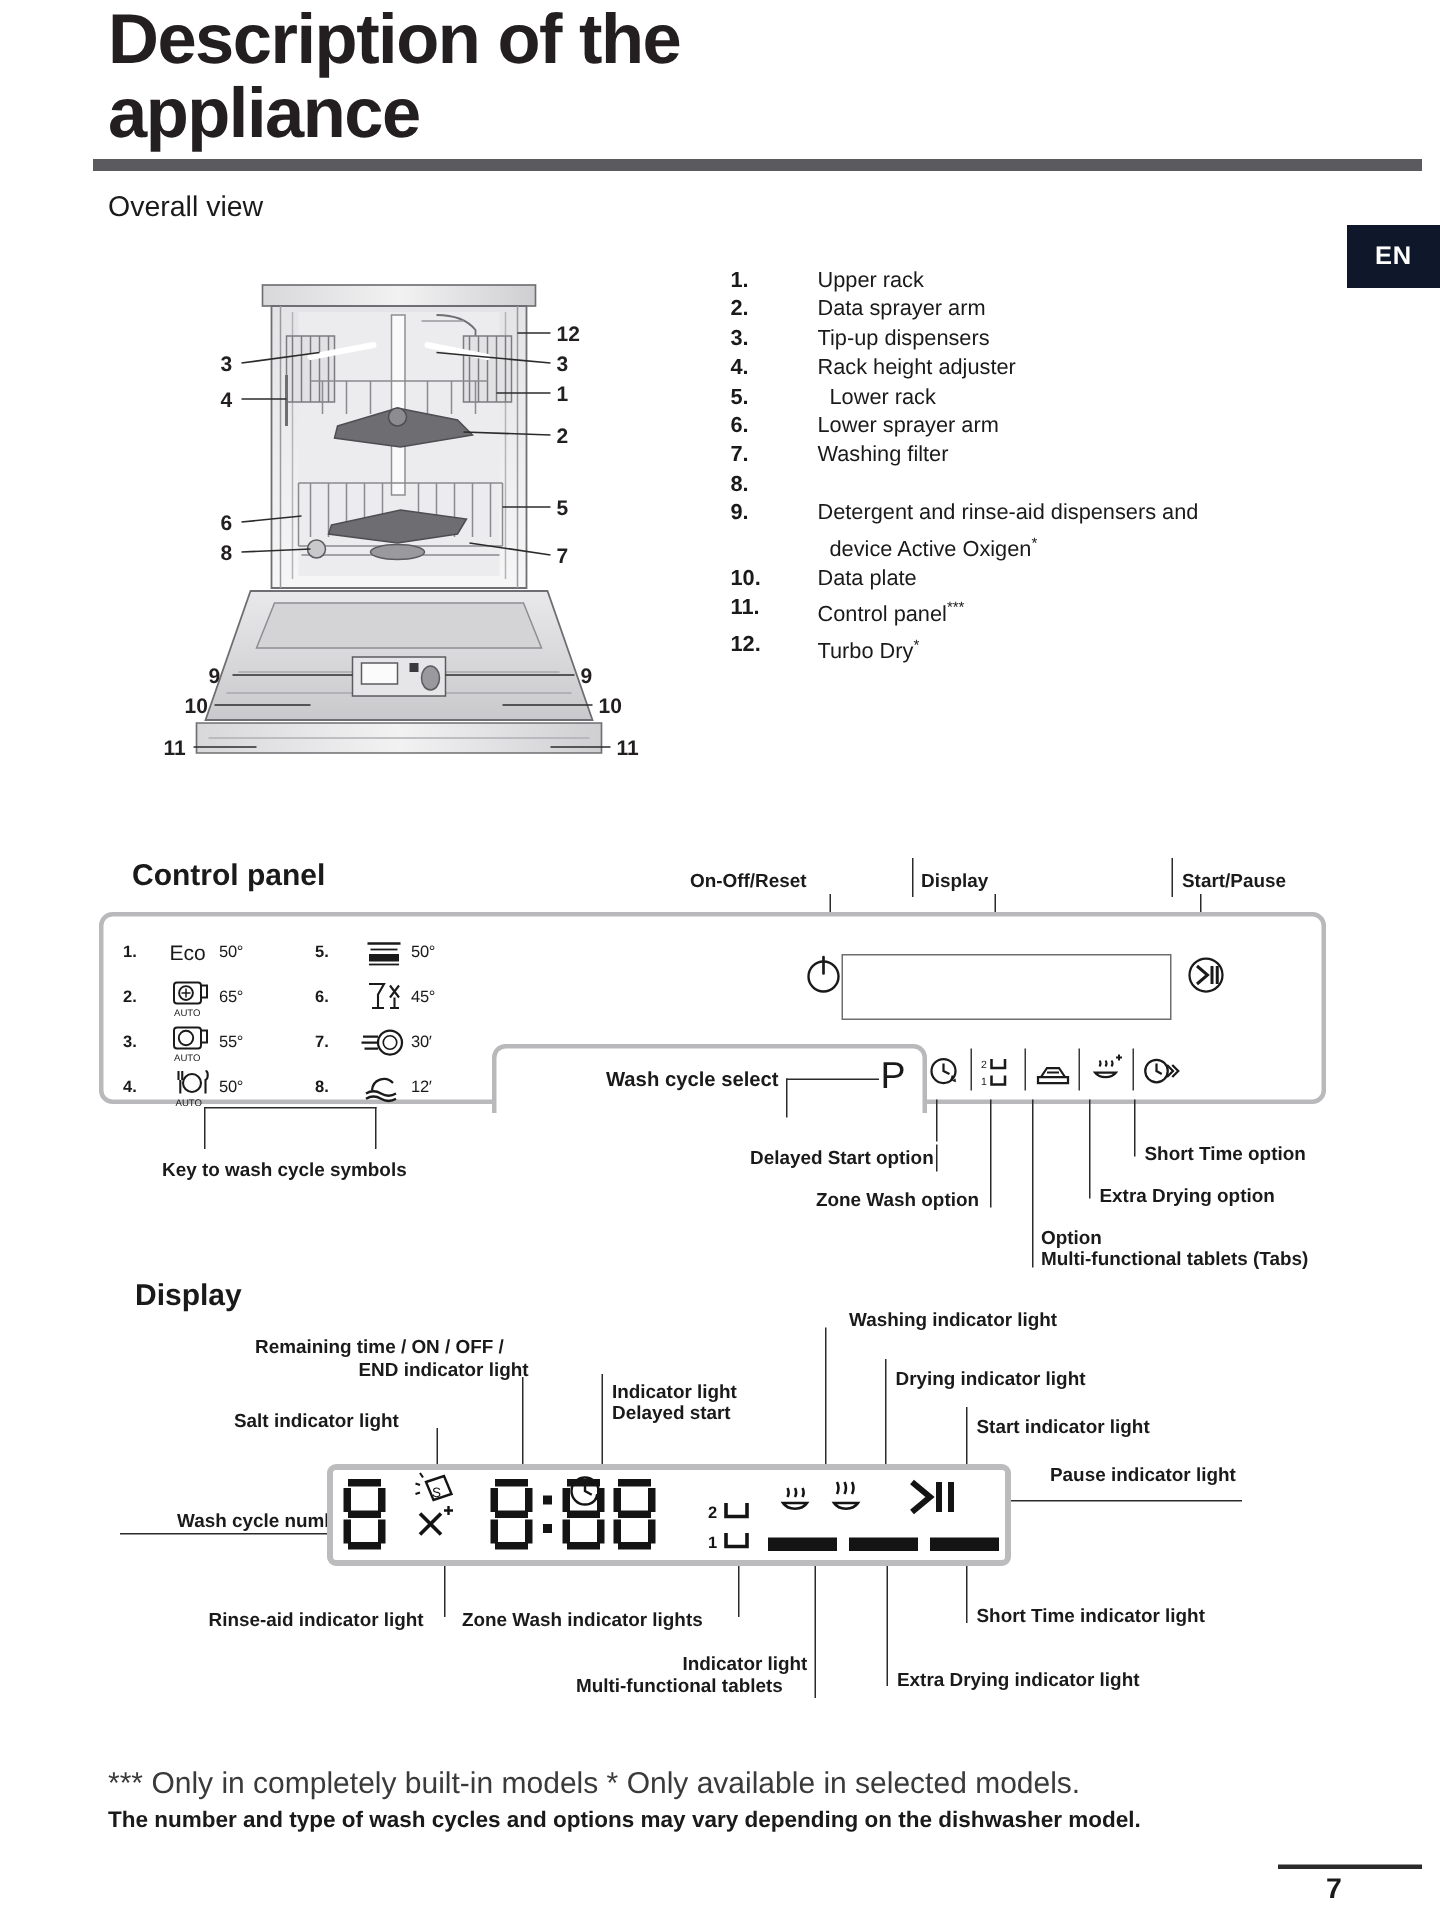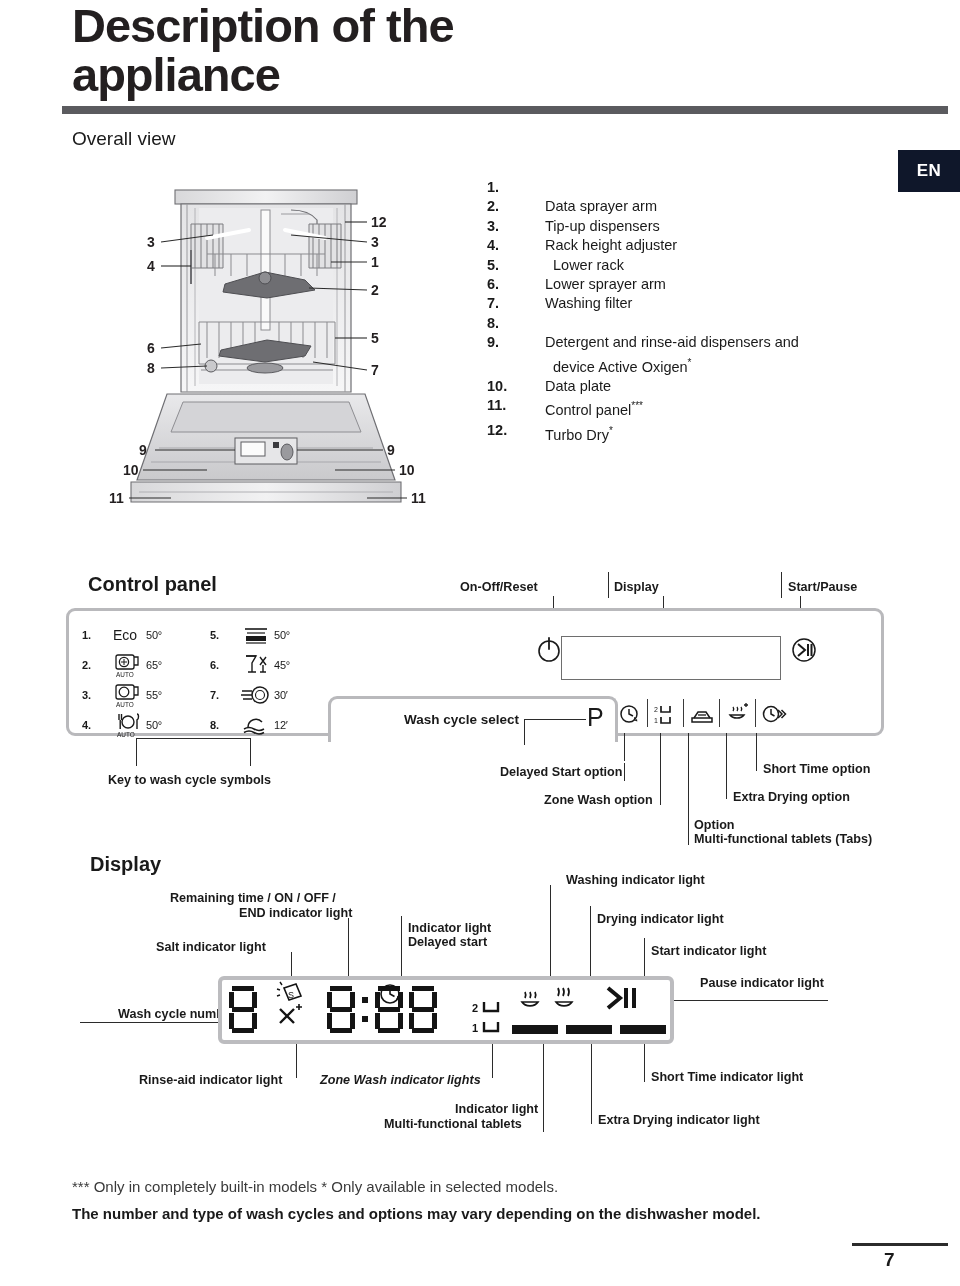--- a/index.html
+++ b/index.html
@@ -107,21 +107,21 @@
   .vline{position:absolute;width:1px;background:#2b2b2b;}
   .hline{position:absolute;height:1px;background:#2b2b2b;}
 
   
   .dispbox{
     position:absolute;left:218px;top:976px;width:456px;height:68px;
     border:4px solid #bcbcbf;border-radius:6px;background:#fff;box-sizing:border-box;
   }
 
   .footer-note1{
-    position:absolute;left:72px;top:1178px;font-size:15px;color:#3a3a3a;
+    position:absolute;left:72px;top:1178px;font-size:20px;color:#3a3a3a;
   }
   .footer-note2{
     position:absolute;left:72px;top:1205px;font-size:15px;font-weight:bold;
   }
   .bottom-rule{
     position:absolute;left:852px;top:1243px;width:96px;height:3px;background:#2b2b2b;
   }
   .pageno{
     position:absolute;left:884px;top:1249px;font-size:19px;font-weight:bold;
   }
@@ -267,20 +267,21 @@
         <text x="304" y="295">10</text>
         <text x="14" y="323">11</text>
         <text x="316" y="323">11</text>
       </g>
     </svg>
   </div>
 
   <div class="parts">
     <div class="part-row">
         <span class="part-num">1.</span>
+        <span class="part-lbl">Upper rack</span>
       </div>
     <div class="part-row">
         <span class="part-num">2.</span>
         <span class="part-lbl">Data sprayer arm</span>
       </div>
     <div class="part-row">
         <span class="part-num">3.</span>
         <span class="part-lbl">Tip-up dispensers</span>
       </div>
     <div class="part-row">
@@ -647,21 +648,21 @@
 
       <rect x="290" y="45" width="46" height="9" fill="#141414"></rect>
       <rect x="344" y="45" width="46" height="9" fill="#141414"></rect>
       <rect x="398" y="45" width="46" height="9" fill="#141414"></rect>
     </svg>
   </div>
 
   <div class="lab" style="left:139px;top:1073px;">Rinse-aid indicator light</div>
   <div class="vline" style="left:296px;top:1044px;height:34px;"></div>
 
-  <div class="lab" style="left:320px;top:1073px;font-style:italic;">Zone Wash indicator lights</div>
+  <div class="lab" style="left:308px;top:1073px;">Zone Wash indicator lights</div>
   <div class="vline" style="left:492px;top:1044px;height:34px;"></div>
 
   <div class="lab" style="left:455px;top:1102px;">Indicator light</div>
   <div class="lab" style="left:384px;top:1117px;">Multi-functional tablets</div>
   <div class="vline" style="left:543px;top:1044px;height:88px;"></div>
 
   <div class="lab" style="left:598px;top:1113px;">Extra Drying indicator light</div>
   <div class="vline" style="left:591px;top:1044px;height:80px;"></div>
 
   <div class="lab" style="left:651px;top:1070px;">Short Time indicator light</div>

